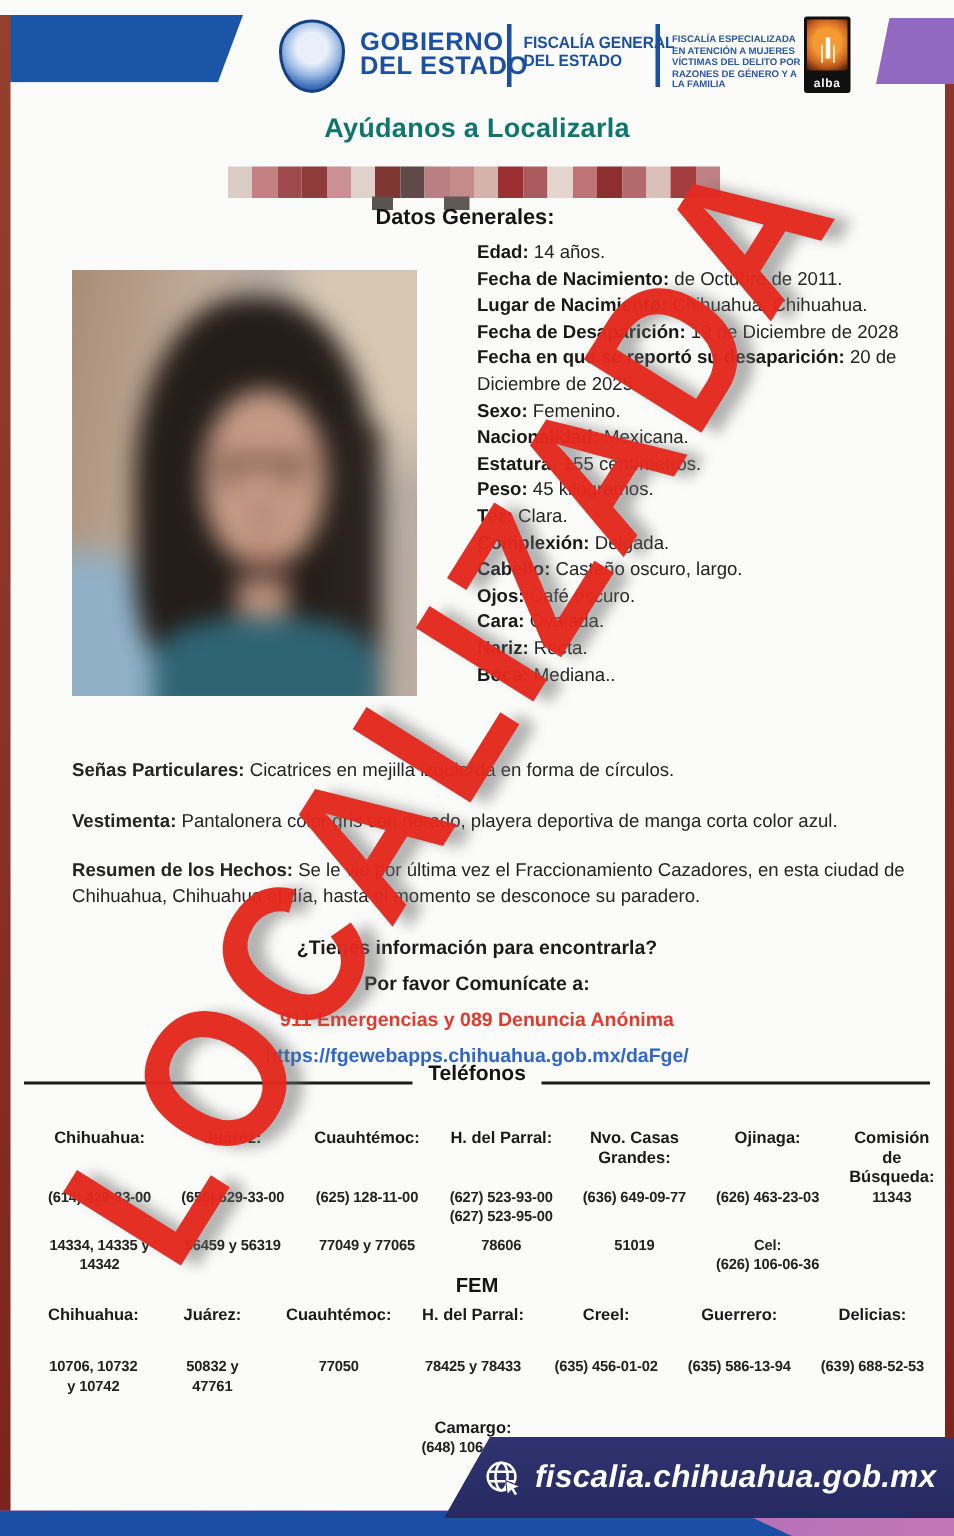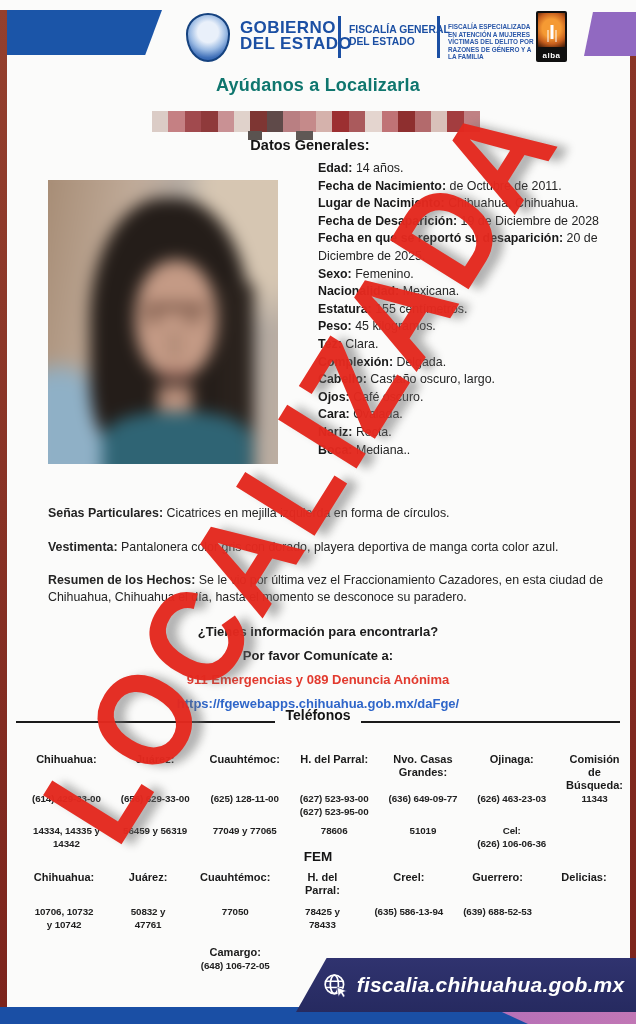--- a/index.html
+++ b/index.html
@@ -239,20 +239,21 @@
   <div class="hcell">Juárez:</div>
   <div class="hcell">Cuauhtémoc:</div>
   <div class="hcell">H. del Parral:</div>
   <div class="hcell">Creel:</div>
   <div class="hcell">Guerrero:</div>
   <div class="hcell">Delicias:</div>
   <div class="ncell">10706, 10732 y 10742</div>
   <div class="ncell">50832 y 47761</div>
   <div class="ncell">77050</div>
   <div class="ncell">78425 y 78433</div>
+  <div class="ncell">(635)&nbsp;456‑01‑02</div>
   <div class="ncell">(635)&nbsp;586‑13‑94</div>
   <div class="ncell">(639)&nbsp;688‑52‑53</div>
   <div></div>
     <div></div>
     <div></div>
   <div class="camargo">
     <div class="hcell">Camargo:</div>
     <div class="ncell">(648)&nbsp;106‑72‑05</div>
   </div>
   <div></div>

